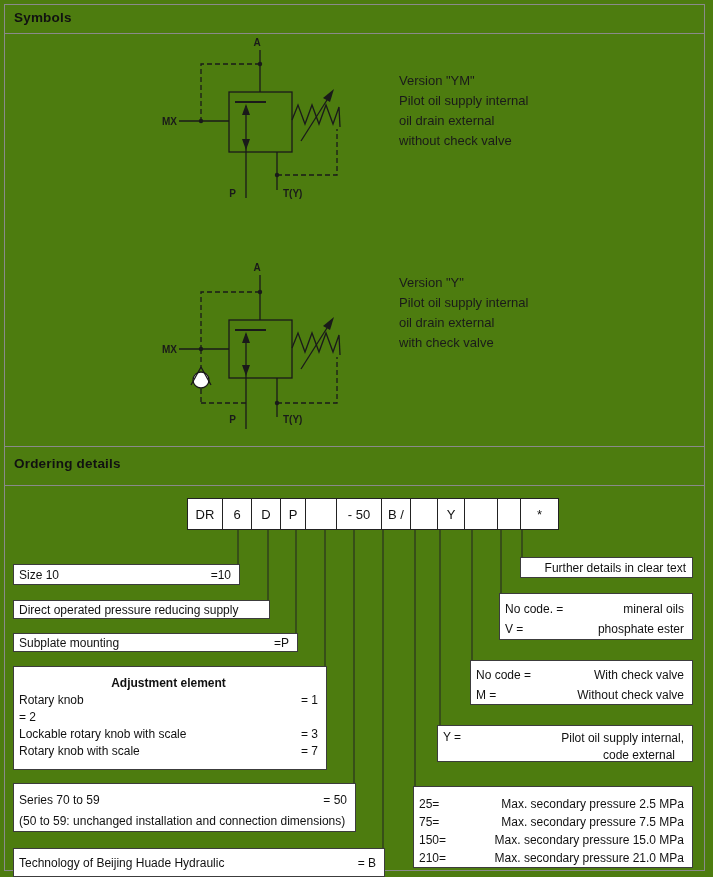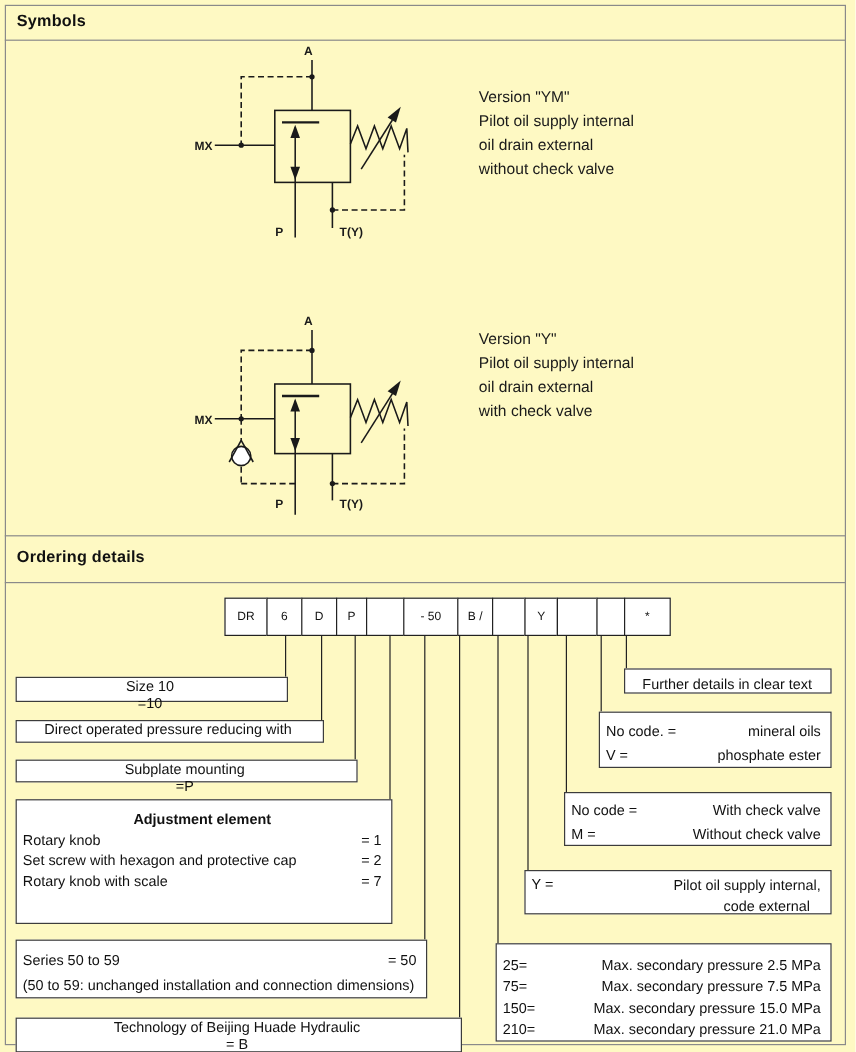--- a/index.html
+++ b/index.html
@@ -1,41 +1,41 @@
 <!DOCTYPE html>
 <html><head>
 <meta charset="utf-8">
 <style>
   html,body{margin:0;padding:0;background:#fff;}
-  .page{position:relative;width:713px;height:877px;background:#fef9c3;overflow:hidden;
+  .page{position:relative;width:713px;height:877px;background:#4d7c0f;overflow:hidden;
         font-family:"Liberation Sans",sans-serif;color:#111;}
   .frame{position:absolute;left:4px;top:4px;width:701px;height:867px;
          border:1px solid #8a8a8a;box-sizing:border-box;}
   .sep{position:absolute;left:4px;width:701px;height:0;border-top:1px solid #8a8a8a;}
   .band-title{position:absolute;left:14px;font-weight:bold;font-size:13.5px;letter-spacing:.2px;}
   .vtext{position:absolute;font-size:13px;line-height:21px;color:#1a1a1a;}
   .vtext div{height:20px;}
   .symsvg{position:absolute;}
   .symsvg path,.symsvg line,.symsvg polyline,.symsvg rect{stroke:#1a1a1a;fill:none;stroke-width:1.3;}
   .symsvg .thick{stroke-width:2;}
   .symsvg .dash{stroke-dasharray:5 3;}
   .symsvg polygon{fill:#1a1a1a;stroke:none;}
   .symsvg circle.dot{fill:#1a1a1a;stroke:none;}
   .symsvg circle.ball{fill:#fff;stroke:#1a1a1a;stroke-width:1.3;}
   .symsvg text{font:bold 10px "Liberation Sans",sans-serif;fill:#1a1a1a;stroke:none;}
   .cellrow{position:absolute;left:187px;top:498px;height:32px;display:flex;}
   .cell{box-sizing:border-box;height:32px;border:1px solid #222;margin-left:-1px;background:#fff;
-        display:flex;align-items:center;justify-content:center;font-size:10px;color:#111;}
+        display:flex;align-items:center;justify-content:center;font-size:13px;color:#111;}
   .cell:first-child{margin-left:0;}
   .links{position:absolute;left:0;top:0;pointer-events:none;}
   .links line{stroke:#222;stroke-width:1;}
   .obox{position:absolute;box-sizing:border-box;border:1px solid #3c3c3c;background:#fff;
         font-size:12px;color:#111;}
   .lr{display:flex;justify-content:space-between;align-items:center;padding:0 8px 0 5px;}
-  .fill{height:100%;flex-direction:column;}
+  .fill{height:100%;}
   .btitle{font-weight:bold;}
   .rowline{height:17px;line-height:17px;}
   .rowline20{height:20px;line-height:20px;align-items:center;}
   .rowline18{height:18px;line-height:18px;}
   .note{padding:1px 5px 0 5px;line-height:20px;}
   .pright{text-align:right;line-height:17px;}
 </style>
 </head>
 <body>
 
@@ -145,52 +145,55 @@
 
   <div class="obox" style="left:13px;top:564px;width:227px;height:21px">
     <div class="lr fill">
       <span>Size 10</span>
       <span>=10</span>
     </div>
   </div>
 
   <div class="obox" style="left:13px;top:600px;width:257px;height:19px">
     <div class="lr fill">
-      <span>Direct operated pressure reducing with</span>
+      <span>Direct operated pressure reducing supply</span>
     </div>
   </div>
 
   <div class="obox" style="left:13px;top:633px;width:285px;height:19px">
     <div class="lr fill">
       <span>Subplate mounting</span>
       <span>=P</span>
     </div>
   </div>
 
   <div class="obox" style="left:13px;top:666px;width:314px;height:104px;padding-top:8px">
     <div class="lr rowline btitle" style="justify-content:center">
       <span>Adjustment element</span>
     </div>
     <div class="lr rowline">
       <span>Rotary knob</span>
       <span>= 1</span>
     </div>
     <div class="lr rowline">
-      <span>Set screw with hexagon and protective cap</span>
       <span>= 2</span>
+    </div>
+    <div class="lr rowline">
+      <span>Lockable rotary knob with scale</span>
+      <span>= 3</span>
     </div>
     <div class="lr rowline">
       <span>Rotary knob with scale</span>
       <span>= 7</span>
     </div>
   </div>
 
   <div class="obox" style="left:13px;top:783px;width:343px;height:49px;padding-top:6px">
     <div class="lr rowline20">
-      <span>Series 50 to 59</span>
+      <span>Series 70 to 59</span>
       <span>= 50</span>
     </div>
     <div class="note">(50 to 59: unchanged installation and connection dimensions)</div>
   </div>
 
   <div class="obox" style="left:13px;top:848px;width:372px;height:29px">
     <div class="lr fill">
       <span>Technology of Beijing Huade Hydraulic</span>
       <span>= B</span>
     </div>

